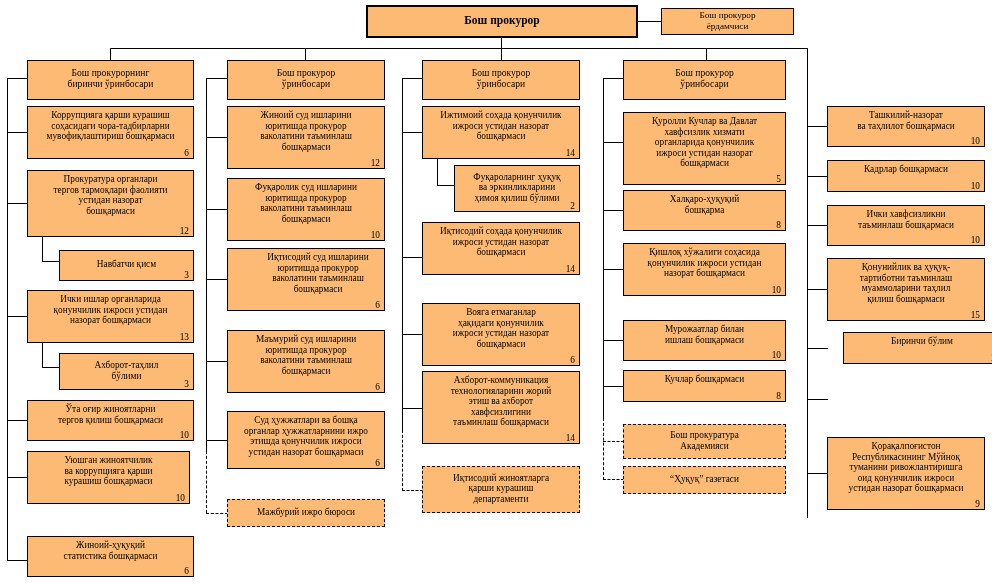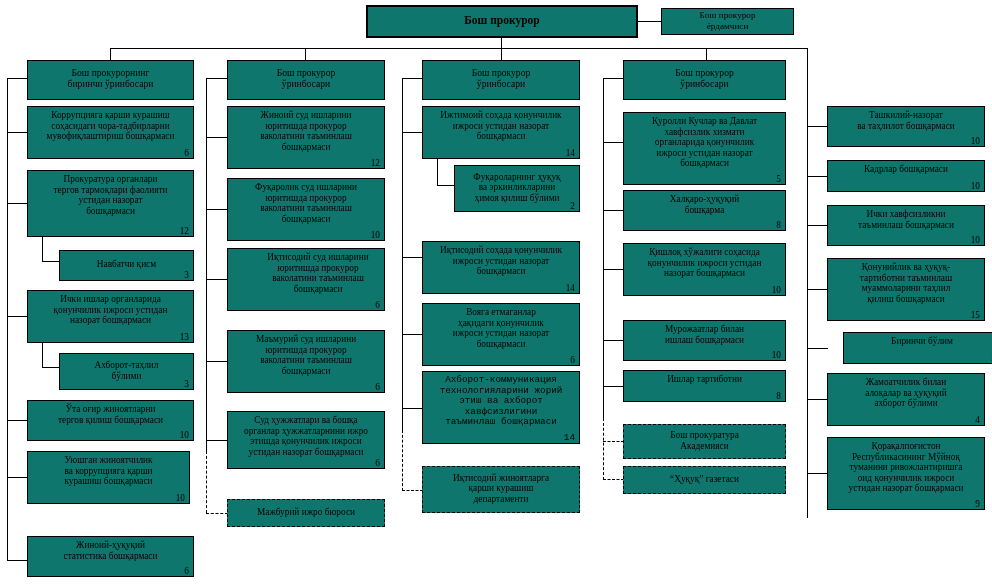--- a/index.html
+++ b/index.html
@@ -17,21 +17,21 @@
     width: 992px;
     height: 588px;
     overflow: hidden;
     background: #ffffff;
   }
   
   .box {
     position: absolute;
     box-sizing: border-box;
     border: 1.4px solid #000000;
-    background: #0f766e;
+    background: #fdba74;
     display: flex;
     flex-direction: column;
     align-items: center;
     justify-content: flex-start;
     padding: 3px 4px 2px 4px;
     line-height: 1.14;
     font-size: 9.3px;
     text-align: center;
   }
   .box .txt {
@@ -261,38 +261,38 @@
 
   <div class="ln v" style="left:437px; top:159px; height:27px;"></div>
   <div class="ln h" style="left:437px; top:185px; width:18px;"></div>
   <div class="box small" style="left:454px; top:165px; width:126px; height:47px;">
     <span class="txt">Фуқароларнинг ҳуқуқ
 ва эркинликларини
 ҳимоя қилиш бўлими</span>
     <span class="cnt">2</span>
   </div>
 
-  <div class="box" style="left:422px; top:241px; width:158px; height:53px;">
+  <div class="box" style="left:422px; top:222px; width:158px; height:53px;">
     <span class="txt">Иқтисодий соҳада қонунчилик
 ижроси устидан назорат
 бошқармаси</span>
     <span class="cnt">14</span>
   </div>
   <div class="ln h" style="left:402px; top:257px; width:21px;"></div>
 
   <div class="box" style="left:422px; top:303px; width:158px; height:63px;">
     <span class="txt">Вояга етмаганлар
 ҳақидаги қонунчилик
 ижроси устидан назорат
 бошқармаси</span>
     <span class="cnt">6</span>
   </div>
   <div class="ln h" style="left:402px; top:334px; width:21px;"></div>
 
-  <div class="box" style="left:422px; top:371px; width:158px; height:73px;font-family:Liberation Mono, monospace;">
+  <div class="box" style="left:422px; top:371px; width:158px; height:73px;">
     <span class="txt">Ахборот-коммуникация
 технологияларини жорий
 этиш ва ахборот
 хавфсизлигини
 таъминлаш бошқармаси</span>
     <span class="cnt">14</span>
   </div>
   <div class="ln h" style="left:402px; top:408px; width:21px;"></div>
 
   <div class="ln dash-v" style="left:402px; top:430px; height:61px;"></div>
@@ -332,21 +332,21 @@
   <div class="ln h" style="left:603px; top:269px; width:21px;"></div>
 
   <div class="box" style="left:623px; top:320px; width:163px; height:41px;">
     <span class="txt">Мурожаатлар билан
 ишлаш бошқармаси</span>
     <span class="cnt">10</span>
   </div>
   <div class="ln h" style="left:603px; top:340px; width:21px;"></div>
 
   <div class="box" style="left:623px; top:370px; width:163px; height:32px;">
-    <span class="txt">Ишлар тартиботни</span>
+    <span class="txt">Кучлар бошқармаси</span>
     <span class="cnt">8</span>
   </div>
   <div class="ln h" style="left:603px; top:386px; width:21px;"></div>
 
   <div class="ln dash-v" style="left:603px; top:418px; height:62px;"></div>
   <div class="ln dash-h" style="left:603px; top:441px; width:21px;"></div>
   <div class="box dashed" style="left:623px; top:424px; width:163px; height:35px;">
     <span class="txt">Бош прокуратура
 Академияси</span>
   </div>
@@ -385,26 +385,20 @@
     <span class="cnt">15</span>
   </div>
   <div class="ln h" style="left:807px; top:289px; width:21px;"></div>
 
   <div class="box" style="left:827px; top:332px; width:158px; height:32px;margin-left:16px;">
     <span class="txt">Биринчи бўлим</span>
     <span class="cnt">2</span>
   </div>
   <div class="ln h" style="left:807px; top:348px; width:21px;"></div>
 
-  <div class="box" style="left:827px; top:373px; width:158px; height:53px;">
-    <span class="txt">Жамоатчилик билан
-алоқалар ва ҳуқуқий
-ахборот бўлими</span>
-    <span class="cnt">4</span>
-  </div>
   <div class="ln h" style="left:807px; top:399px; width:21px;"></div>
 
   <div class="box" style="left:827px; top:437px; width:158px; height:73px;">
     <span class="txt">Қорақалпоғистон
 Республикасининг Мўйноқ
 туманини ривожлантиришга
 оид қонунчилик ижроси
 устидан назорат бошқармаси</span>
     <span class="cnt">9</span>
   </div>

